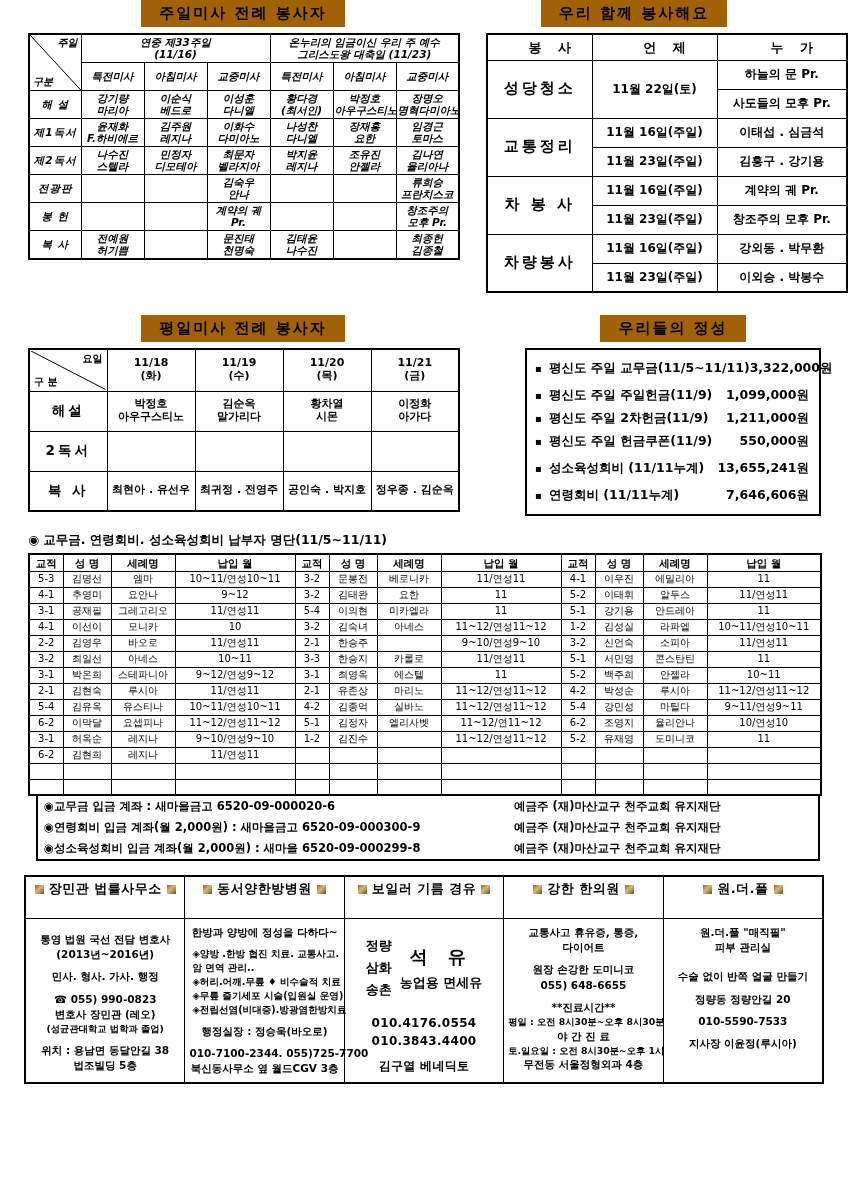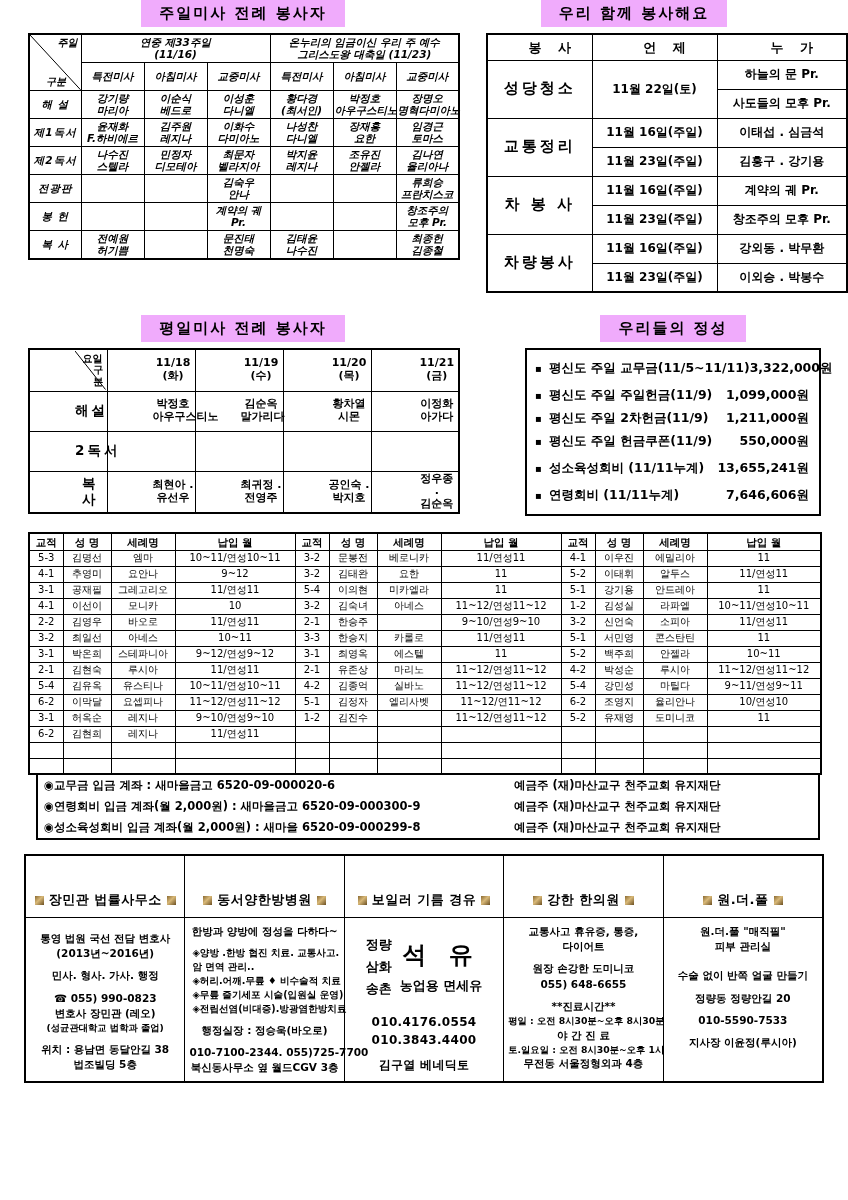--- a/index.html
+++ b/index.html
@@ -10,21 +10,21 @@
     background: #ffffff;
     font-family: "DejaVu Sans", "Liberation Sans", sans-serif;
     color: #000;
     position: relative;
     overflow: hidden;
   }
   .page { position: relative; width: 848px; height: 1200px; padding: 0; }
 
   
   .banner {
-    background: #f0abfc;
+    background: #a16207;
     font-weight: bold;
     text-align: center;
     letter-spacing: 2px;
     padding: 4px 18px;
     display: inline-block;
     font-size: 15px;
     white-space: nowrap;
   }
   .banner-wrap { text-align: center; }
 
@@ -58,34 +58,34 @@
     position: relative;
     height: 48px;
     padding: 0;
     overflow: hidden;
   }
   .corner-inner { position: relative; width:100%; height:100%; }
   .corner-inner .diag {
     position: absolute; left:0; top:0; width:100%; height:100%;
   }
   .corner-inner .t1 { position:absolute; right:3px; top:2px; font-size:10px; font-weight:bold;}
-  .corner-inner .t2 { position:absolute; left:16px; bottom:2px; font-size:10px; font-weight:bold;}
+  .corner-inner .t2 { position:absolute; left:3px; bottom:2px; font-size:10px; font-weight:bold;}
   .sect-label { font-size: 10.5px; letter-spacing:1px; }
   .two-line { font-size: 10px; }
 
   
   #service-table { margin-top: 6px; }
   #service-table td { height: 29px; font-size: 12px; }
   #service-table th { height: 26px; font-size: 13px; letter-spacing: 6px; padding-left: 27px; }
   #service-table td.svc-name { font-size: 15px; letter-spacing: 3px; }
 
   
   .row-mid { display:flex; align-items:flex-start; margin-top: 22px; gap: 39px;}
   #weekday-table { margin-top: 6px; }
-  #weekday-table td { height: 40px; font-size: 11px; padding-left: 45px; }
+  #weekday-table td { height: 40px; font-size: 11px; }
   #weekday-table td.rowlabel { font-size: 13.5px; letter-spacing: 3px; }
   #weekday-table .hdr-corner { height: 42px; }
 
   
   .donate-box {
     border: 2px solid #000;
     margin-top: 6px;
     padding: 7px 6px 7px 8px;
   }
   .donate-row {
@@ -127,42 +127,41 @@
     border-right: 1px solid #000;
     display: flex; flex-direction: column;
     min-width: 0;
   }
   .ad:last-child { border-right: none; }
   .ad-head {
     border-bottom: 1px solid #000;
     text-align: center;
     font-weight: bold;
     font-size: 13px;
-    padding: 3px 0 8px 0;
+    padding: 3px 0 20px 0;
     white-space: nowrap;
     letter-spacing: 0.5px;
-    margin-top: 32px;
   }
   .sq {
     display:inline-block; width:9px; height:9px;
     background: linear-gradient(135deg,#8a6a32,#d8b878 45%,#6b4f22);
     vertical-align: -1px; margin: 0 5px;
   }
   .ad-body {
     flex: 1;
     padding: 6px 4px;
     text-align: center;
     font-size: 10.5px;
     line-height: 1.45;
     font-weight: bold;
   }
   .ad-body .ln { white-space: nowrap; }
   .ad-body .sp { height: 7px; }
   .ad-left { text-align: left; padding-left: 3px; font-size: 9.6px; }
-  .ad-big { font-size: 24px; letter-spacing: 7px; font-weight: bold; }
+  .ad-big { font-size: 18px; letter-spacing: 7px; font-weight: bold; }
   .oil-grid { display:flex; gap:8px; justify-content:center; align-items:center; margin-top:10px;}
   .oil-left { font-size: 13px; line-height:1.7; text-align:right; }
   .oil-right { text-align:center; }
   .ad-phone { font-size: 12px; letter-spacing: 0.3px; }
   .small9 { font-size: 9.3px; }
   .bold-em { font-weight: bold; }
 </style>
 </head>
 <body>
 
@@ -572,20 +571,21 @@
           <div class="donate-row sp-lg">
             <span class="bullet">▪</span>
             <span class="lbl">연령회비 (11/11누계)</span>
             <span class="amt">7,646,606원</span>
           </div>
         </div>
     </div>
   </div>
 
   <div class="payers">
+    <div class="payers-title">◉ 교무금. 연령회비. 성소육성회비 납부자 명단(11/5~11/11)</div>
     <table class="grid outer" id="payers-table">
       <colgroup>
         <col style="width:34px">
           <col style="width:48px">
           <col style="width:64px">
           <col style="width:120px">
         <col style="width:34px">
           <col style="width:48px">
           <col style="width:64px">
           <col style="width:120px">

